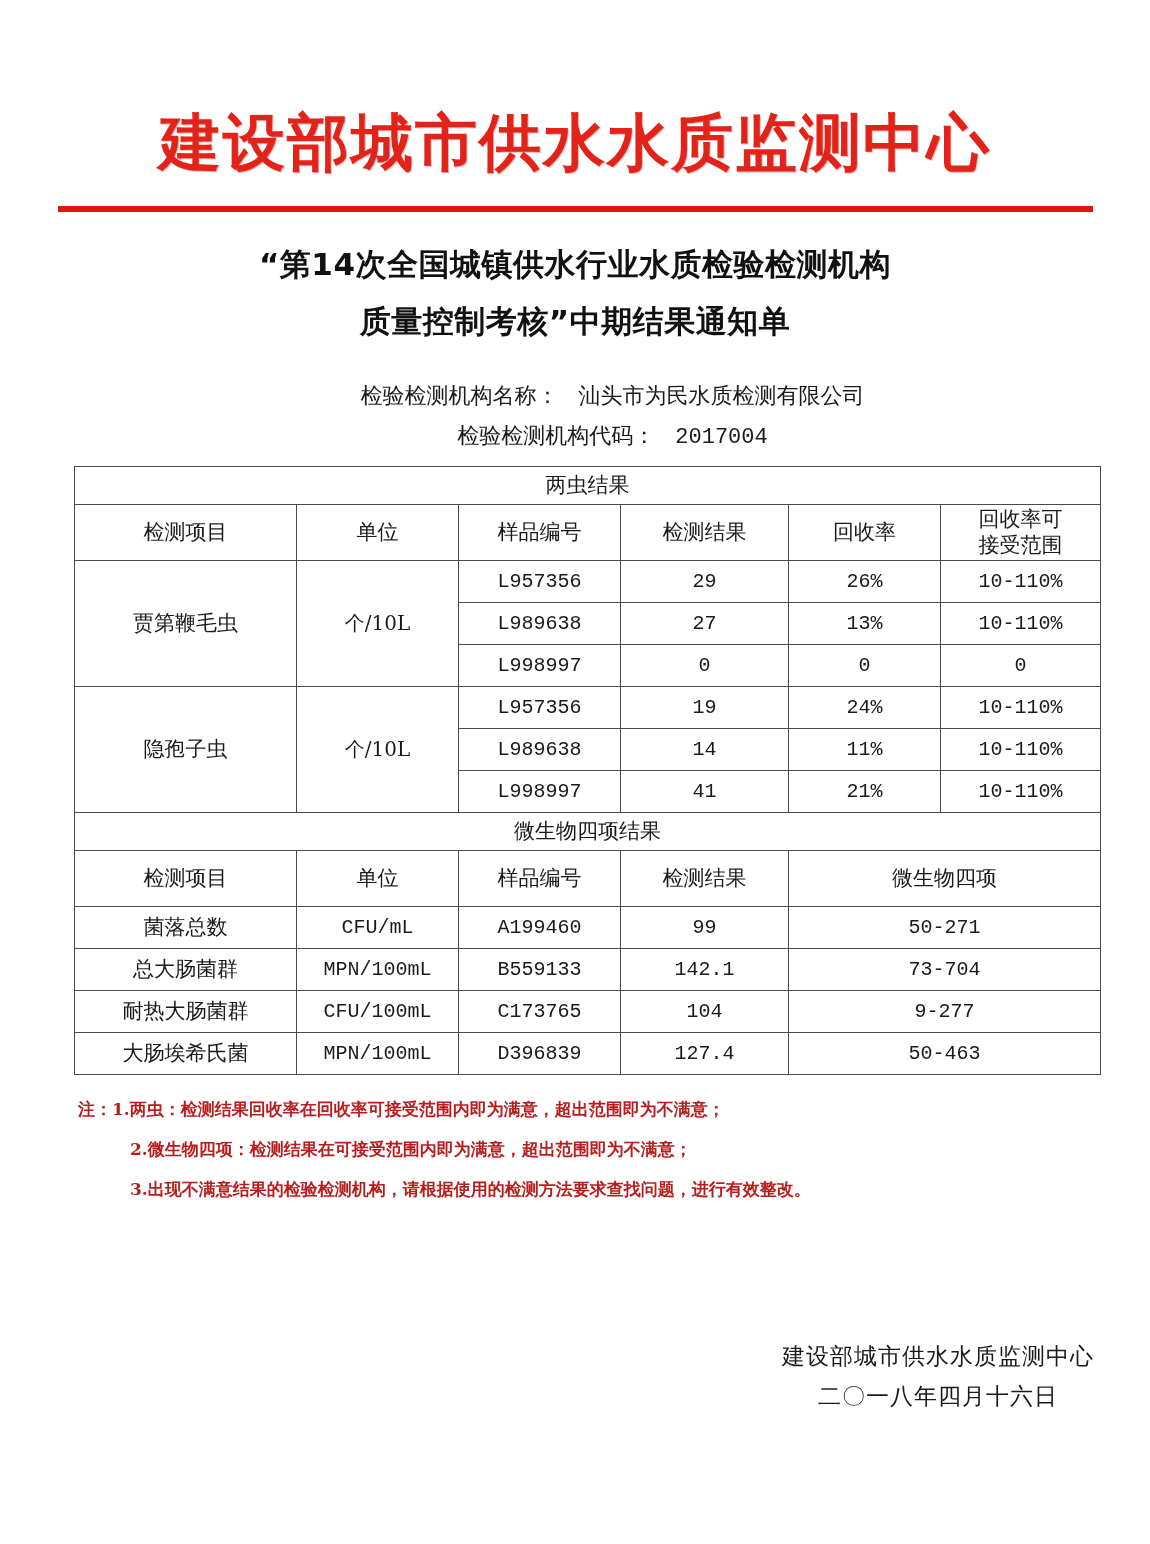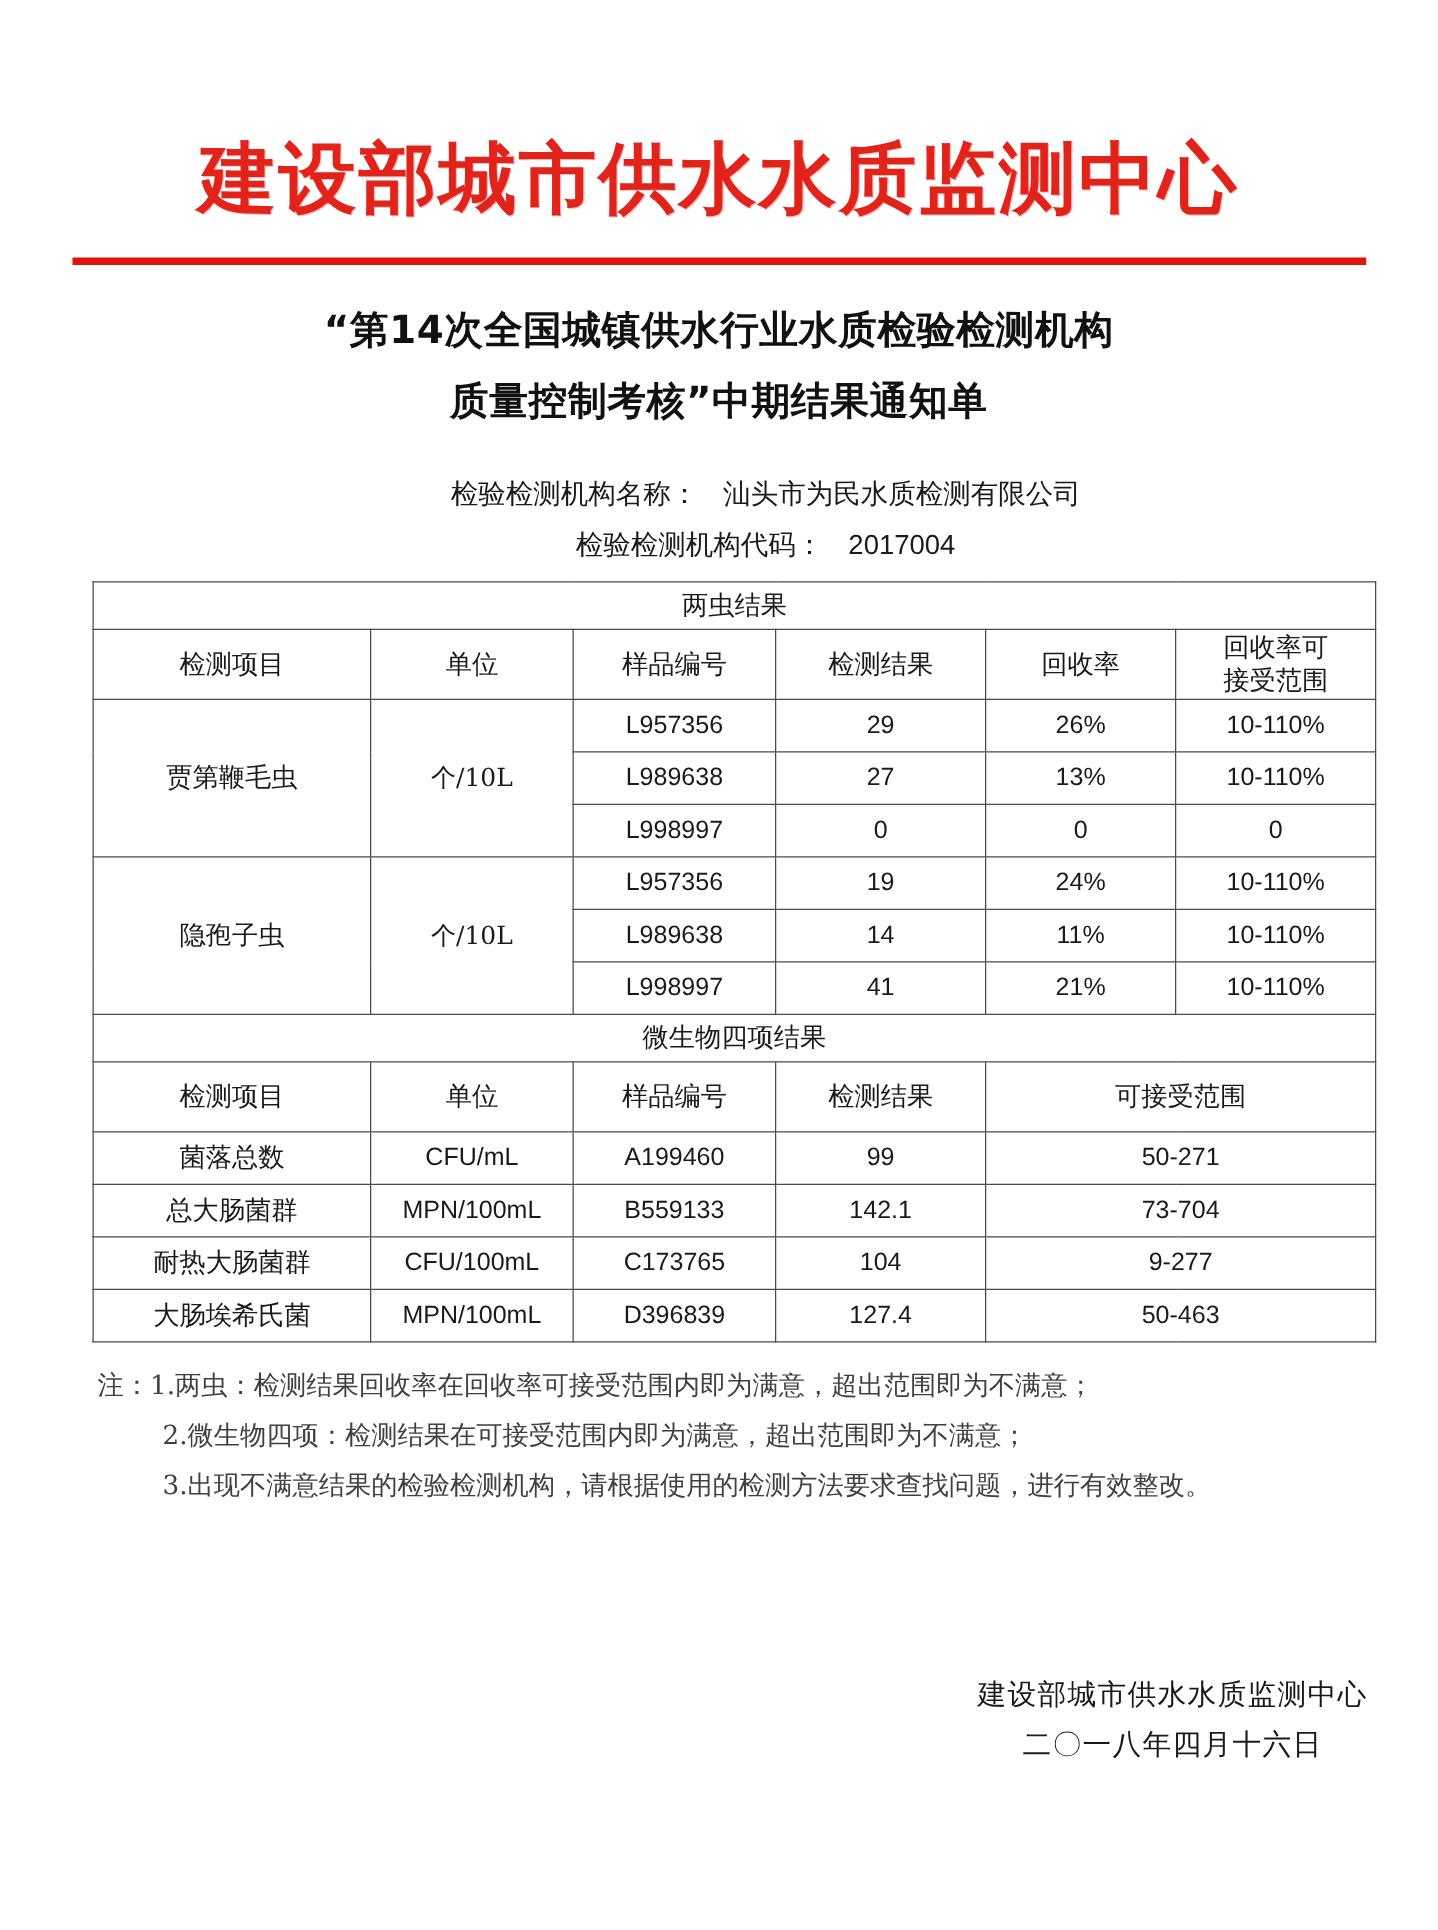--- a/index.html
+++ b/index.html
@@ -106,33 +106,34 @@
     font-size: 21px;
   }
   .col-1 { width: 222px; }
   .col-2 { width: 162px; }
   .col-3 { width: 162px; }
   .col-4 { width: 168px; }
   .col-5 { width: 152px; }
   .col-6 { width: 160px; }
 
   .mono {
-    font-family: Liberation Sans, sans-serif;
+    font-family: Liberation Mono, monospace;
   }
 
   
   .notes {
     margin: 14px 0 0 78px;
     width: 1030px;
   }
   .note-line {
-    font-size: 21px;
+    font-size: 17px;
     line-height: 40px;
-    color: #404040;
+    color: #b91c1c;
     white-space: nowrap;
+    font-weight: bold;
   }
   .note-line.indent { padding-left: 52px; }
   .note-prefix { display: inline-block; }
 
   
   .signature {
     position: absolute;
     right: 56px;
     top: 1336px;
     text-align: center;
@@ -238,21 +239,21 @@
 
       <tr>
         <td class="section-title" colspan="6">微生物四项结果</td>
       </tr>
 
       <tr>
         <td class="hdr">检测项目</td>
         <td class="hdr">单位</td>
         <td class="hdr">样品编号</td>
         <td class="hdr">检测结果</td>
-        <td class="hdr" colspan="2">可接受范围</td>
+        <td class="hdr" colspan="2">微生物四项</td>
       </tr>
 
       <tr>
         <td class="item-name">菌落总数</td>
         <td class="mono">CFU/mL</td>
         <td class="mono">A199460</td>
         <td class="mono">99</td>
         <td class="mono" colspan="2">50-271</td>
       </tr>
       <tr>

